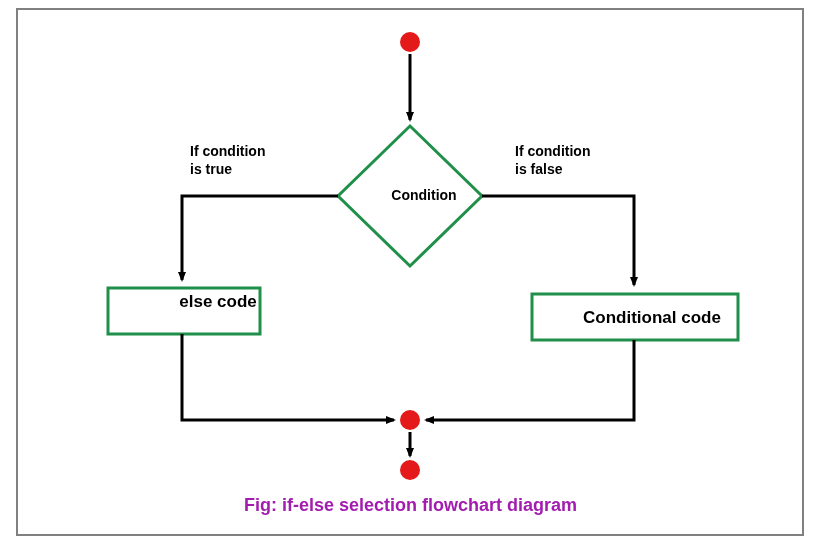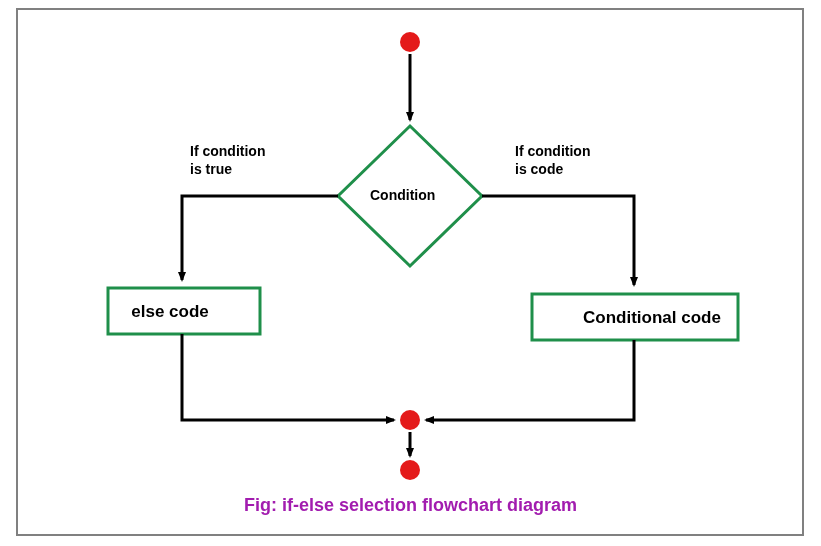--- a/index.html
+++ b/index.html
@@ -76,30 +76,30 @@
 
     <polyline points="634,340 634,420 426,420" fill="none" stroke="#000" stroke-width="3" marker-end="url(#arrowhead)"></polyline>
 
     <circle cx="410" cy="420" r="10" fill="#e41a1a"></circle>
 
     <line x1="410" y1="432" x2="410" y2="456" stroke="#000" stroke-width="3" marker-end="url(#arrowhead)"></line>
 
     <circle cx="410" cy="470" r="10" fill="#e41a1a"></circle>
   </svg>
 
-  <div class="label" style="left:370px; top:186px; width:80px; ">Condition</div>
+  <div class="label" style="left:384px; top:186px; width:80px; text-align:center;">Condition</div>
 
   <div class="label" style="left:190px; top:142px;">
     <div>If condition</div>
     <div>is true</div>
   </div>
 
   <div class="label" style="left:515px; top:142px;">
     <div>If condition</div>
-    <div>is code</div>
+    <div>is false</div>
   </div>
 
-  <div class="box-label" style="position:absolute; left:108px; top:302px; width:124px;">else code</div>
+  <div class="box-label" style="position:absolute; left:108px; top:292px; width:124px;padding-left:48px;">else code</div>
 
   <div class="box-label" style="position:absolute; left:532px; top:308px; width:240px;">Conditional code</div>
 
   <div class="caption" style="left:0; top:495px; width:821px;">Fig: if-else selection flowchart diagram</div>
 </div>
 
 </body></html>

